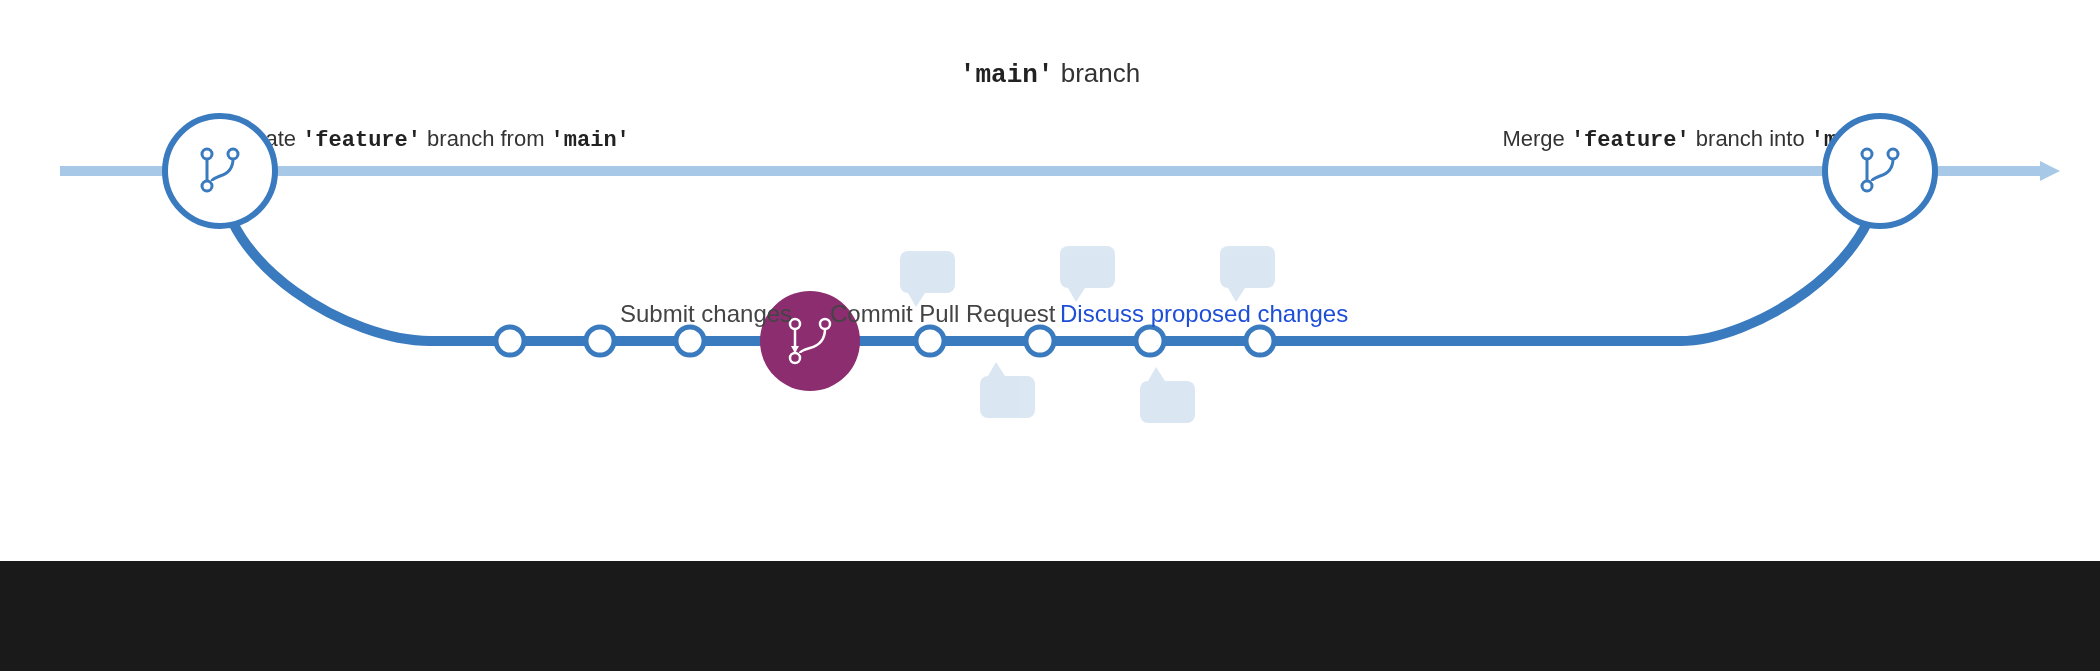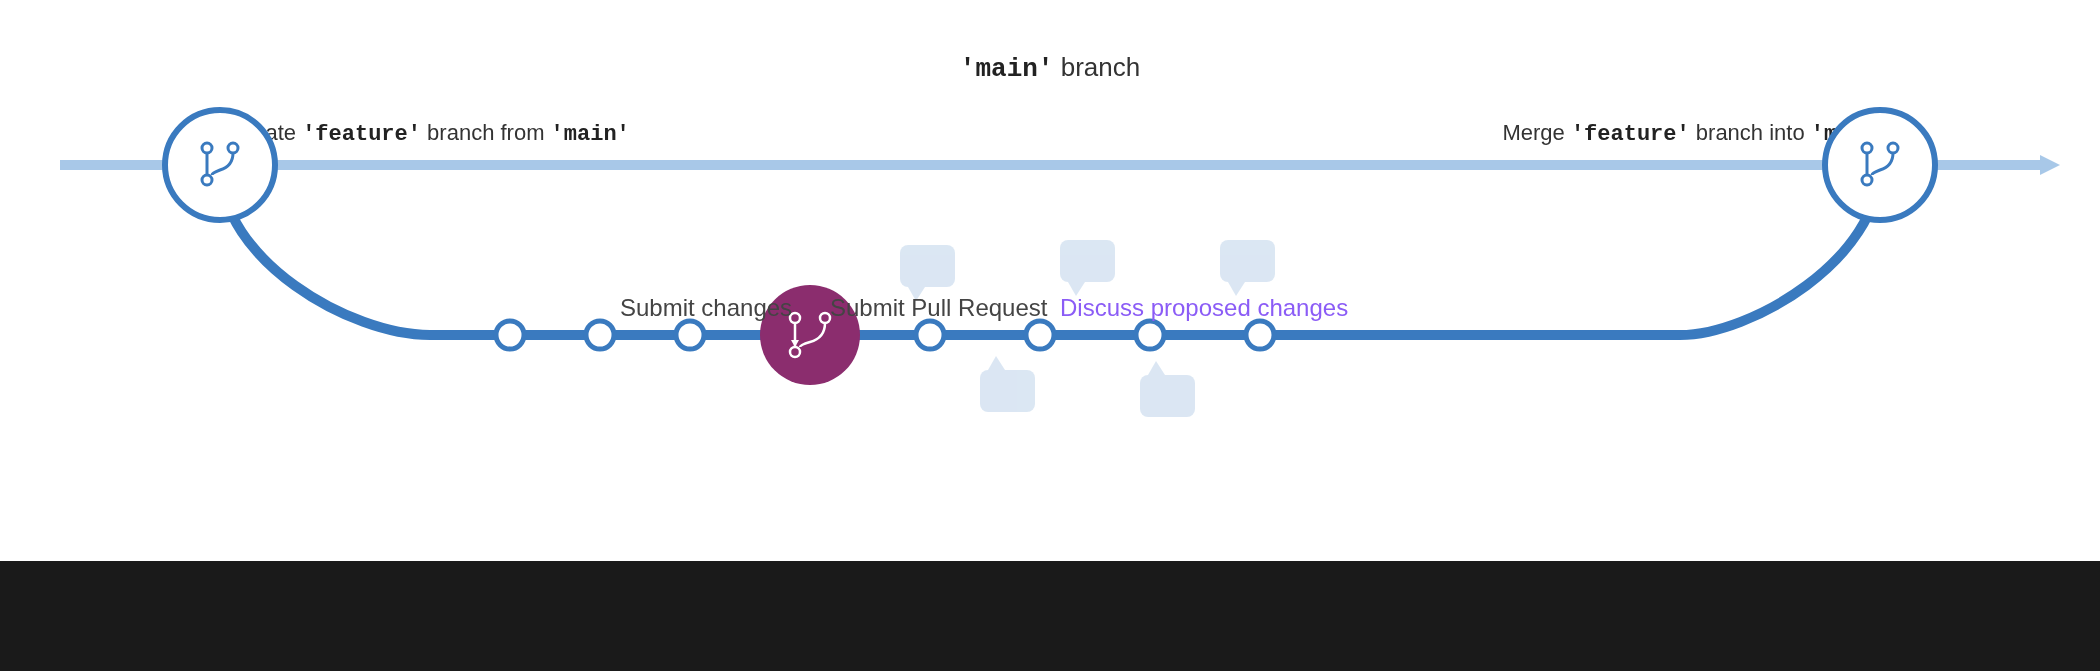--- a/index.html
+++ b/index.html
@@ -16,21 +16,21 @@
       position: absolute;
       bottom: 0;
       left: 0;
       width: 100%;
       height: 110px;
       background: #1a1a1a;
     }
 
     .diagram-area {
       position: absolute;
-      top: 0;
+      top: 6px;
       left: 0;
       width: 100%;
       height: 447px;
     }
 
     
     .main-branch-label {
       position: absolute;
       top: 52px;
       left: 50%;
@@ -107,21 +107,21 @@
       color: #444;
       text-align: center;
       white-space: nowrap;
     }
 
     .label-discuss {
       position: absolute;
       bottom: 125px;
       left: 1060px;
       font-size: 24px;
-      color: #8b5cf6;
+      color: #1d4ed8;
       text-align: center;
       white-space: nowrap;
     }
   </style>
 </head>
 <body>
 
 <div class="diagram-area">
 
   <div class="main-branch-label">
@@ -211,18 +211,18 @@
     </g>
 
     <g transform="translate(1220, 240)" opacity="0.5">
       <rect x="0" y="0" width="55" height="42" rx="8" fill="#b8cfe8"></rect>
       <polygon points="8,42 25,42 16,56" fill="#b8cfe8"></polygon>
     </g>
 
   </svg>
 
   <div class="label-commit">Submit changes</div>
-  <div class="label-pr">Submit Pull Request</div>
+  <div class="label-pr">Commit Pull Request</div>
   <div class="label-discuss">Discuss proposed changes</div>
 
 </div>
 
 <div class="bottom-bar"></div>
 
 </body></html>

